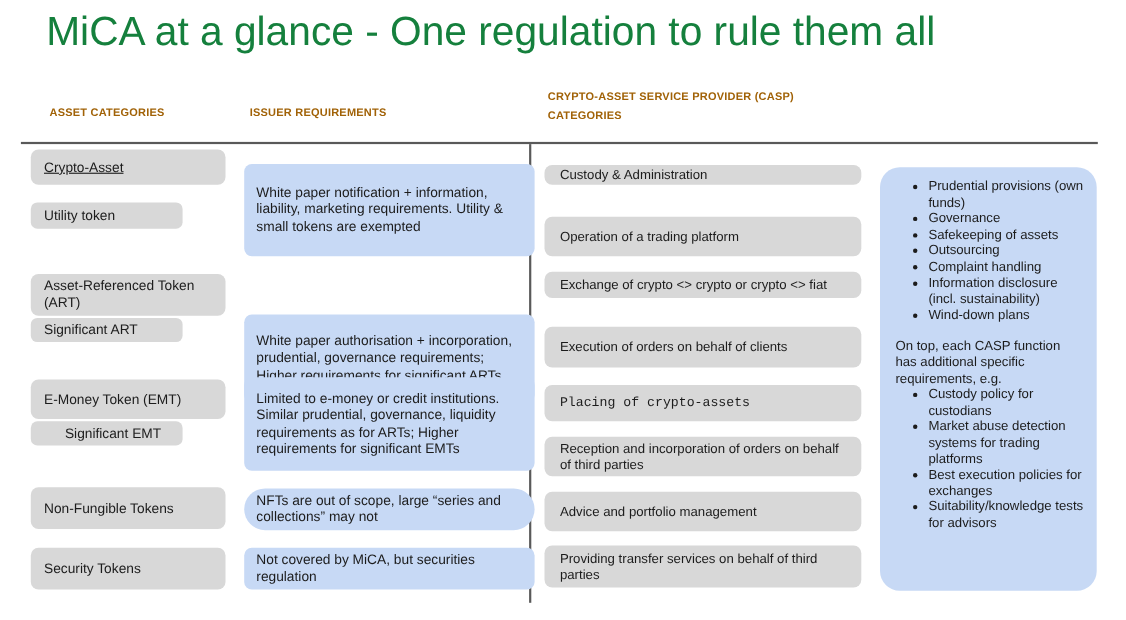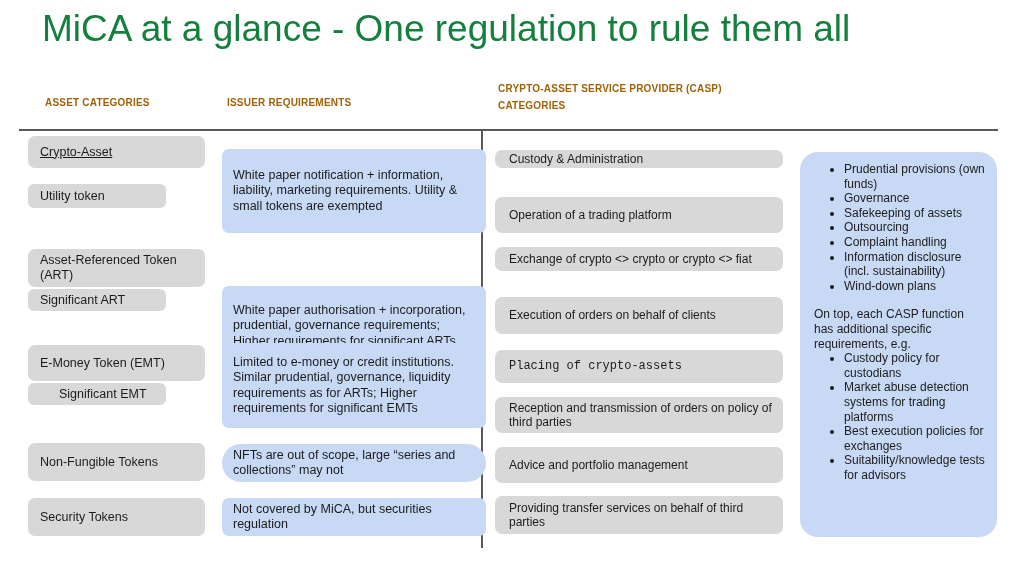--- a/index.html
+++ b/index.html
@@ -86,21 +86,21 @@
       <div class="box blue issuer" style="top: 343px; height: 85px;">Limited to e-money or credit institutions. Similar prudential, governance, liquidity requirements as for ARTs; Higher requirements for significant EMTs</div>
       <div class="box blue issuer" style="top: 444px; height: 38px; border-radius: 19px;">NFTs are out of scope, large “series and collections” may not</div>
       <div class="box blue issuer" style="top: 498px; height: 38px;">Not covered by MiCA, but securities regulation</div>
     </div>
   <div id="caspcat-col">
       <div class="box gray caspcat" style="top: 150px; height: 18px;">Custody &amp; Administration</div>
       <div class="box gray caspcat" style="top: 197px; height: 36px;">Operation of a trading platform</div>
       <div class="box gray caspcat" style="top: 247px; height: 24px;">Exchange of crypto &lt;&gt; crypto or crypto &lt;&gt; fiat</div>
       <div class="box gray caspcat" style="top: 297px; height: 37px;">Execution of orders on behalf of clients</div>
       <div class="box gray caspcat" style="top: 350px; height: 33px; font-family: Liberation Mono, monospace;">Placing of crypto-assets</div>
-      <div class="box gray caspcat" style="top: 397px; height: 36px;">Reception and transmission of orders on policy of third parties</div>
+      <div class="box gray caspcat" style="top: 397px; height: 36px;">Reception and incorporation of orders on behalf of third parties</div>
       <div class="box gray caspcat" style="top: 447px; height: 36px;">Advice and portfolio management</div>
       <div class="box gray caspcat" style="top: 496px; height: 38px;">Providing transfer services on behalf of third parties</div>
     </div>
 
   <div class="caspreq">
     <ul id="blist1">
         <li>Prudential provisions (own funds)</li>
         <li>Governance</li>
         <li>Safekeeping of assets</li>
         <li>Outsourcing</li>

